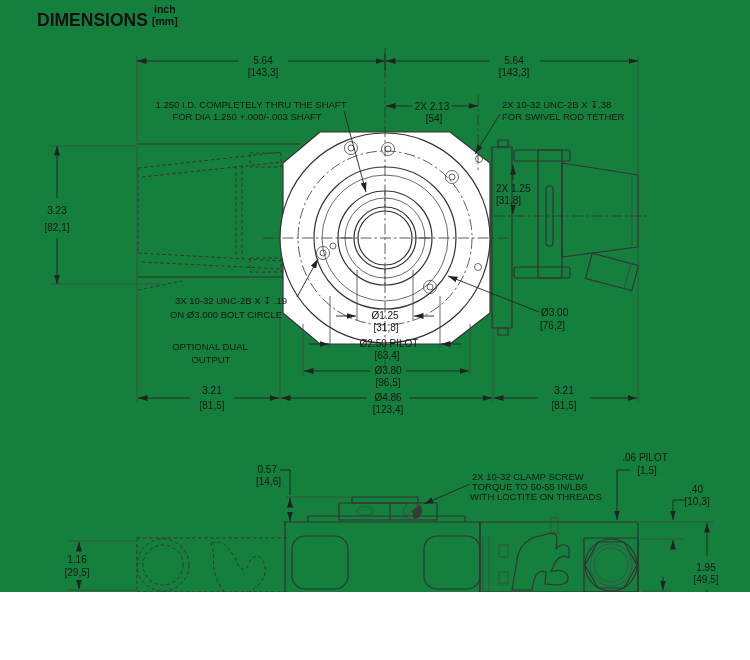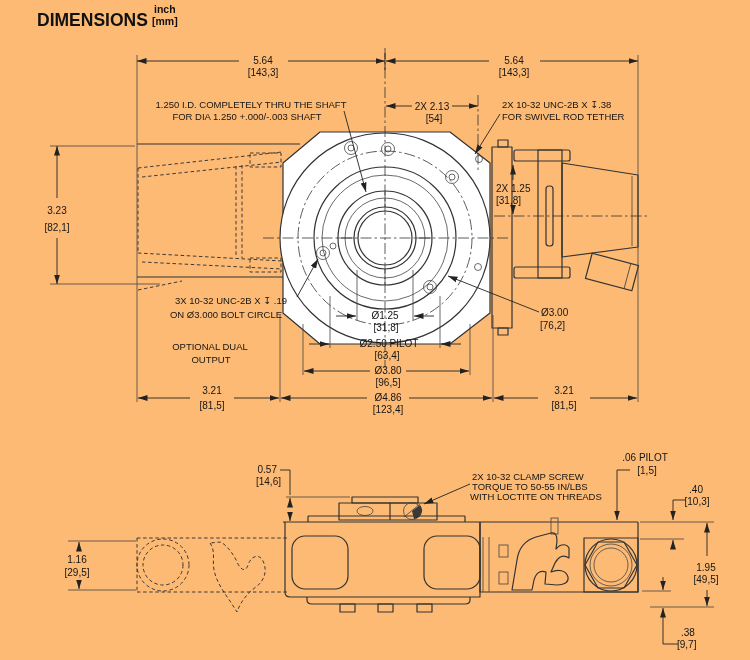--- a/index.html
+++ b/index.html
@@ -1,16 +1,16 @@
 <!DOCTYPE html>
 <html><head>
 <meta charset="utf-8">
 <style>
   html,body{margin:0;padding:0;background:#fff;}
-  #stage{position:relative;width:750px;height:660px;background:#fdba74;overflow:hidden;}
+  #stage{position:relative;width:750px;height:592px;background:#15803d;overflow:hidden;}
   svg{position:absolute;left:0;top:0;}
   .ln{stroke:#333;fill:none;stroke-width:1.2;stroke-linecap:butt;stroke-linejoin:round;}
   .th{stroke:#444;fill:none;stroke-width:0.8;}
   .dsh{stroke:#333;fill:none;stroke-width:0.95;stroke-dasharray:3.5 2.6;}
   .cl{stroke:#333;fill:none;stroke-width:0.8;stroke-dasharray:11 3 2.5 3;}
   .fw{fill:#fff;}
   .dim{stroke:#222;fill:none;stroke-width:0.9;}
   .dtx{font:10px "Liberation Sans",sans-serif;fill:#151515;}
   .ntx{font:9.5px "Liberation Sans",sans-serif;fill:#151515;}
   .ttl{font:bold 17.5px "Liberation Sans",sans-serif;fill:#111;}

